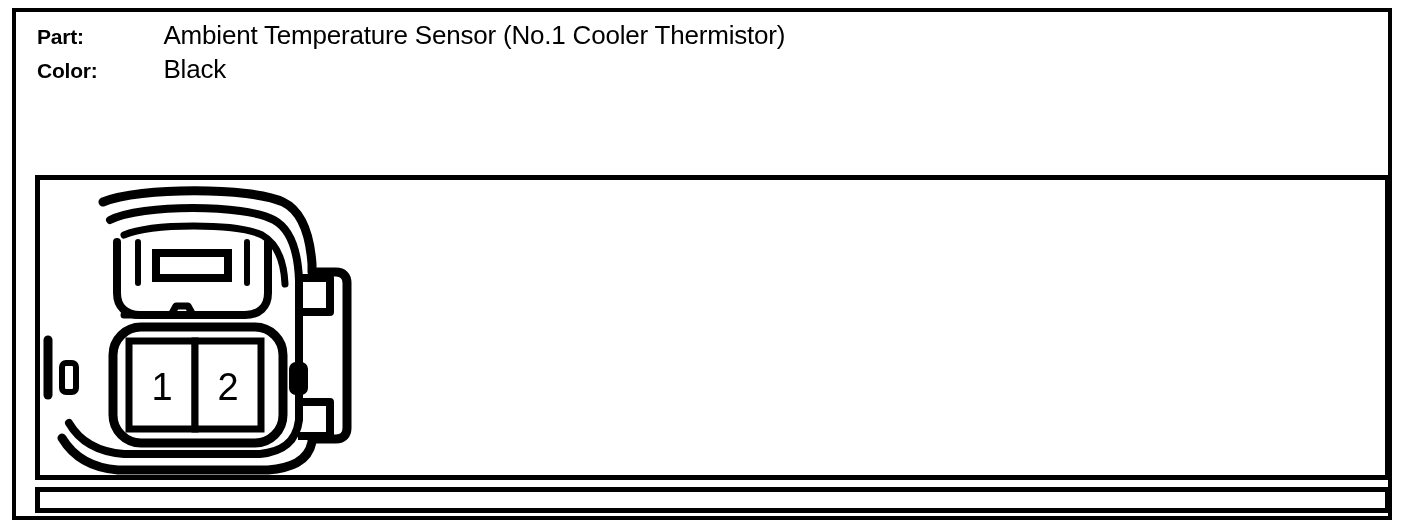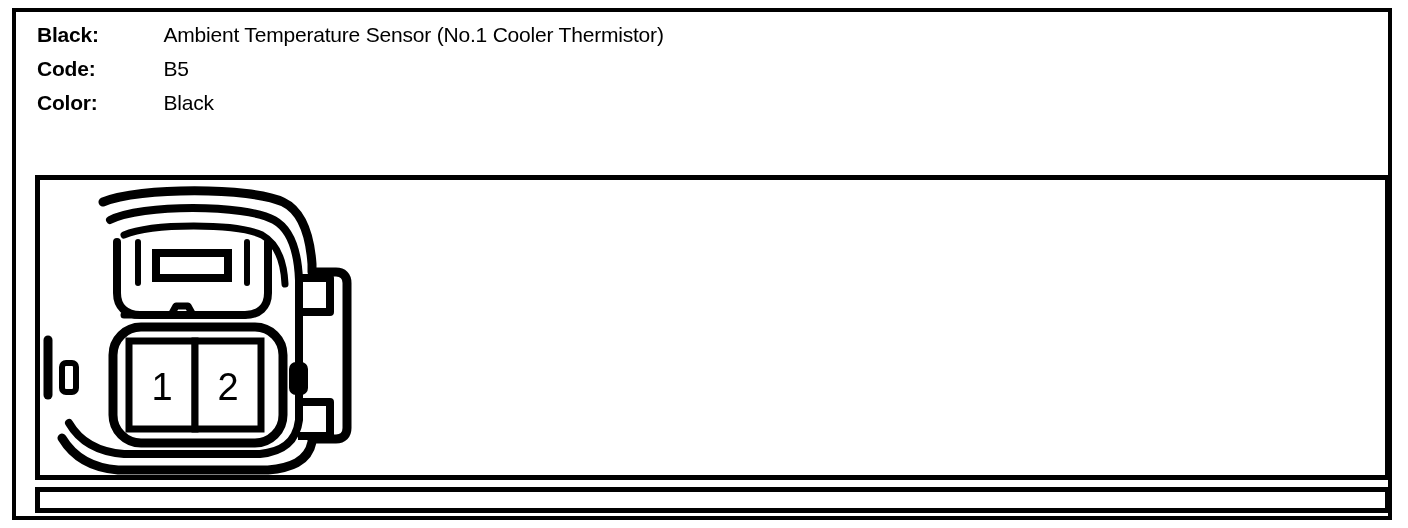--- a/index.html
+++ b/index.html
@@ -48,21 +48,21 @@
   .info-label {
     display: inline-block;
     width: 122px;
     font-size: 21px;
     font-weight: bold;
     color: #000000;
     letter-spacing: -0.2px;
   }
   .info-value {
     display: inline-block;
-    font-size: 21px;
+    font-size: 26px;
     font-weight: normal;
     color: #000000;
     letter-spacing: -0.2px;
   }
 
   
   .diagram-frame {
     position: absolute;
     left: 35px;
     top: 175px;
@@ -110,28 +110,24 @@
 </head>
 <body>
 
 <div id="page">
 
   <div class="outer-border"></div>
 
   <div class="info-block">
 
     <div class="info-row">
-      <span class="info-label">Black:</span>
+      <span class="info-label">Part:</span>
       <span class="info-value">Ambient Temperature Sensor (No.1 Cooler Thermistor)</span>
     </div>
 
-    <div class="info-row">
-      <span class="info-label">Code:</span>
-      <span class="info-value">B5</span>
-    </div>
 
 
     <div class="info-row">
       <span class="info-label">Color:</span>
       <span class="info-value">Black</span>
     </div>
 
   </div>
 
   <div class="diagram-frame">

